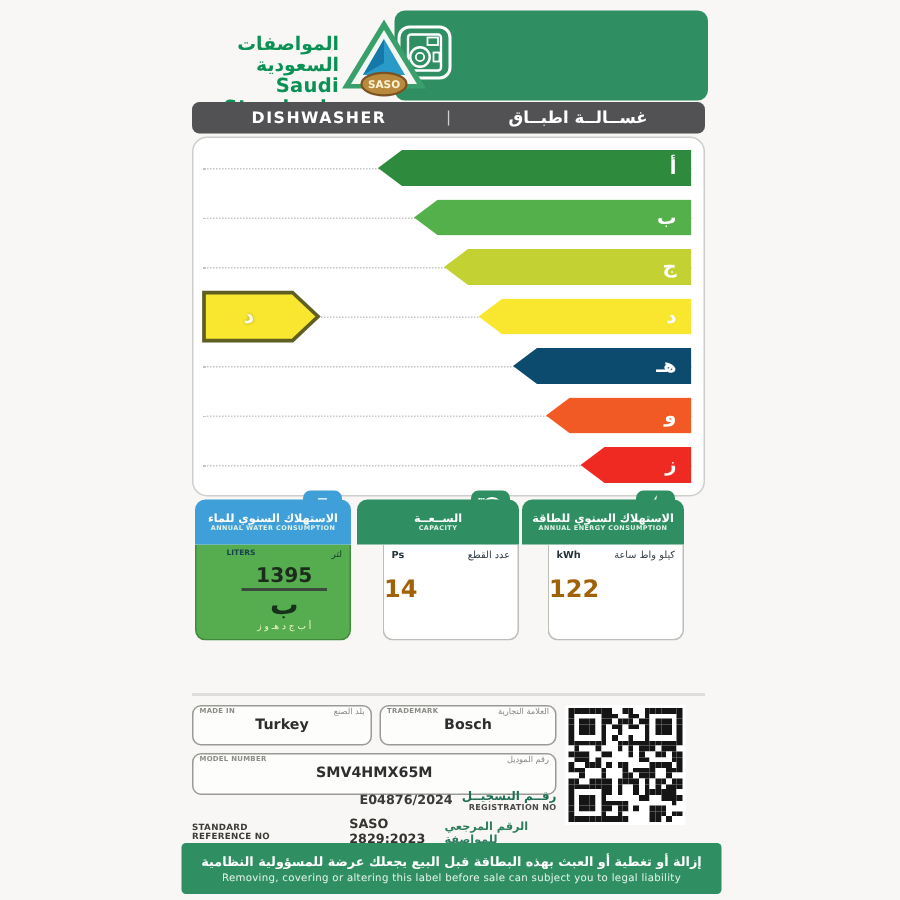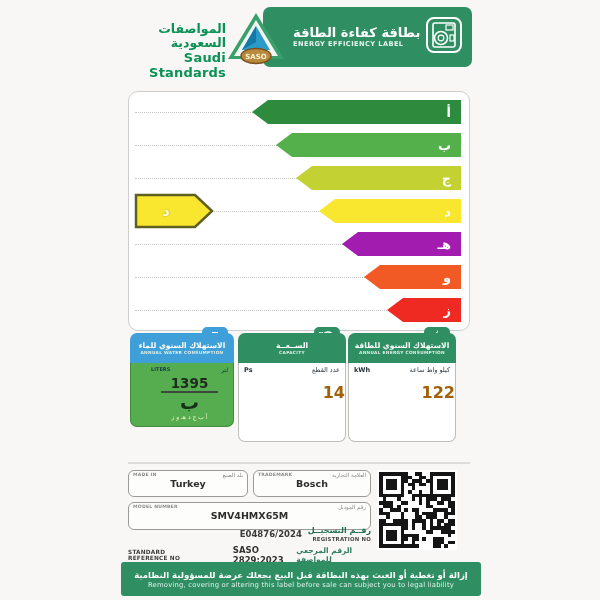--- a/index.html
+++ b/index.html
@@ -59,21 +59,21 @@
     padding:0 10px;margin-top:1px;}
   .water-letter{font-size:19px;font-weight:bold;color:#16301a;line-height:1;margin-top:0px;}
   .water-scale{font-size:6px;color:#f2f6c8;letter-spacing:1px;margin-top:1px;}
   .box-water .unit-en{color:#17424d;font-size:5px;}
   .box-water .unit-ar{color:#153a2a;font-size:6px;}
 
   .box-cap{left:238px;width:108px;}
   .box-cap .tab,.box-cap .head{background:#2f8f63;}
   .box-energy{left:348px;width:108px;}
   .box-energy .tab,.box-energy .head{background:#2f8f63;}
-  .wbody{background:#fff;height:79px;border:1px solid #bdbdb9;border-top:none;text-align:right;}
+  .wbody{background:#fff;height:64px;border:1px solid #bdbdb9;border-top:none;text-align:left;margin-left:17px;}
   .big-val{font-size:16px;font-weight:bold;color:#a16207;margin-top:9px;}
 
   
   .divider{position:absolute;left:128px;top:462px;width:342px;height:2px;background:#dddddb;}
   .fbox{position:absolute;border:1.5px solid #9a9a96;border-radius:6px;box-sizing:border-box;background:#fdfdfc;}
   .fbox .lbl-row{display:flex;justify-content:space-between;padding:1px 4px 0 4px;}
   .fbox .lbl-en{font-size:4.6px;font-weight:bold;color:#8a8a86;letter-spacing:.2px;}
   .fbox .lbl-ar{font-size:5.5px;color:#8a8a86;}
   .fbox .val{text-align:center;font-size:9.5px;font-weight:bold;color:#2e2e2e;margin-top:0px;}
   .box-madein{left:128px;top:470px;width:120px;height:27px;}
@@ -117,36 +117,37 @@
       <polygon points="30,1 58,47 2,47" fill="#3aa06b"></polygon>
       <polygon points="30,8 52,44 8,44" fill="#f2f7f3"></polygon>
       <polygon points="30,14 44,38 16,38" fill="#2a9bc9"></polygon>
       <polygon points="30,14 16,38 30,30" fill="#1479a8"></polygon>
       <ellipse cx="30" cy="44" rx="15" ry="7.5" fill="#b98a3e" stroke="#7c5222" stroke-width="1.5"></ellipse>
       <text x="30" y="46.5" text-anchor="middle" font-size="7" font-weight="bold" fill="#fdf4d7" font-family="DejaVu Sans, sans-serif">SASO</text>
     </svg>
   </div>
 
   <div class="title-box">
-    <div class="title-texts">
-      <div class="ar">بطاقة كفاءة الطاقة</div>
-      <div class="en">ENERGY EFFICIENCY LABEL</div>
-    </div>
     <div class="title-icon">
       <svg width="40" height="40" viewBox="0 0 40 40">
         <rect x="3" y="3" width="34" height="34" rx="7" fill="none" stroke="#fff" stroke-width="2"></rect>
         <rect x="9" y="8" width="22" height="24" rx="2" fill="none" stroke="#fff" stroke-width="1.6"></rect>
         <rect x="22" y="10" width="7" height="5" fill="none" stroke="#fff" stroke-width="1.2"></rect>
         <circle cx="17" cy="23" r="6.5" fill="none" stroke="#fff" stroke-width="1.6"></circle>
         <circle cx="17" cy="23" r="2.8" fill="none" stroke="#fff" stroke-width="1.2"></circle>
         <rect x="26" y="20" width="4" height="6" fill="none" stroke="#fff" stroke-width="1.2"></rect>
       </svg>
     </div>
   </div>
 
+  <div class="product-bar">
+    <span class="en">DISHWASHER</span>
+    <span class="div">|</span>
+    <span class="ar">غســالــة اطبــاق</span>
+  </div>
 
   <div class="panel">
     <div class="rows">
         <div class="arrow-row">
           <div class="dotline"></div>
           <div class="rating-arrow" style="width: 209px; background: rgb(46, 139, 62);">
             <span class="arrow-letter">أ</span>
           </div>
         </div>
         <div class="arrow-row">
@@ -162,21 +163,21 @@
           </div>
         </div>
         <div class="arrow-row">
           <div class="dotline"></div>
           <div class="rating-arrow" style="width: 142px; background: rgb(249, 231, 47);">
             <span class="arrow-letter">د</span>
           </div>
         </div>
         <div class="arrow-row">
           <div class="dotline"></div>
-          <div class="rating-arrow" style="width: 119px; background: #a21caf;">
+          <div class="rating-arrow" style="width: 119px; background: #0c4a6e;">
             <span class="arrow-letter">هـ</span>
           </div>
         </div>
         <div class="arrow-row">
           <div class="dotline"></div>
           <div class="rating-arrow" style="width: 97px; background: rgb(241, 90, 37);">
             <span class="arrow-letter">و</span>
           </div>
         </div>
         <div class="arrow-row">

